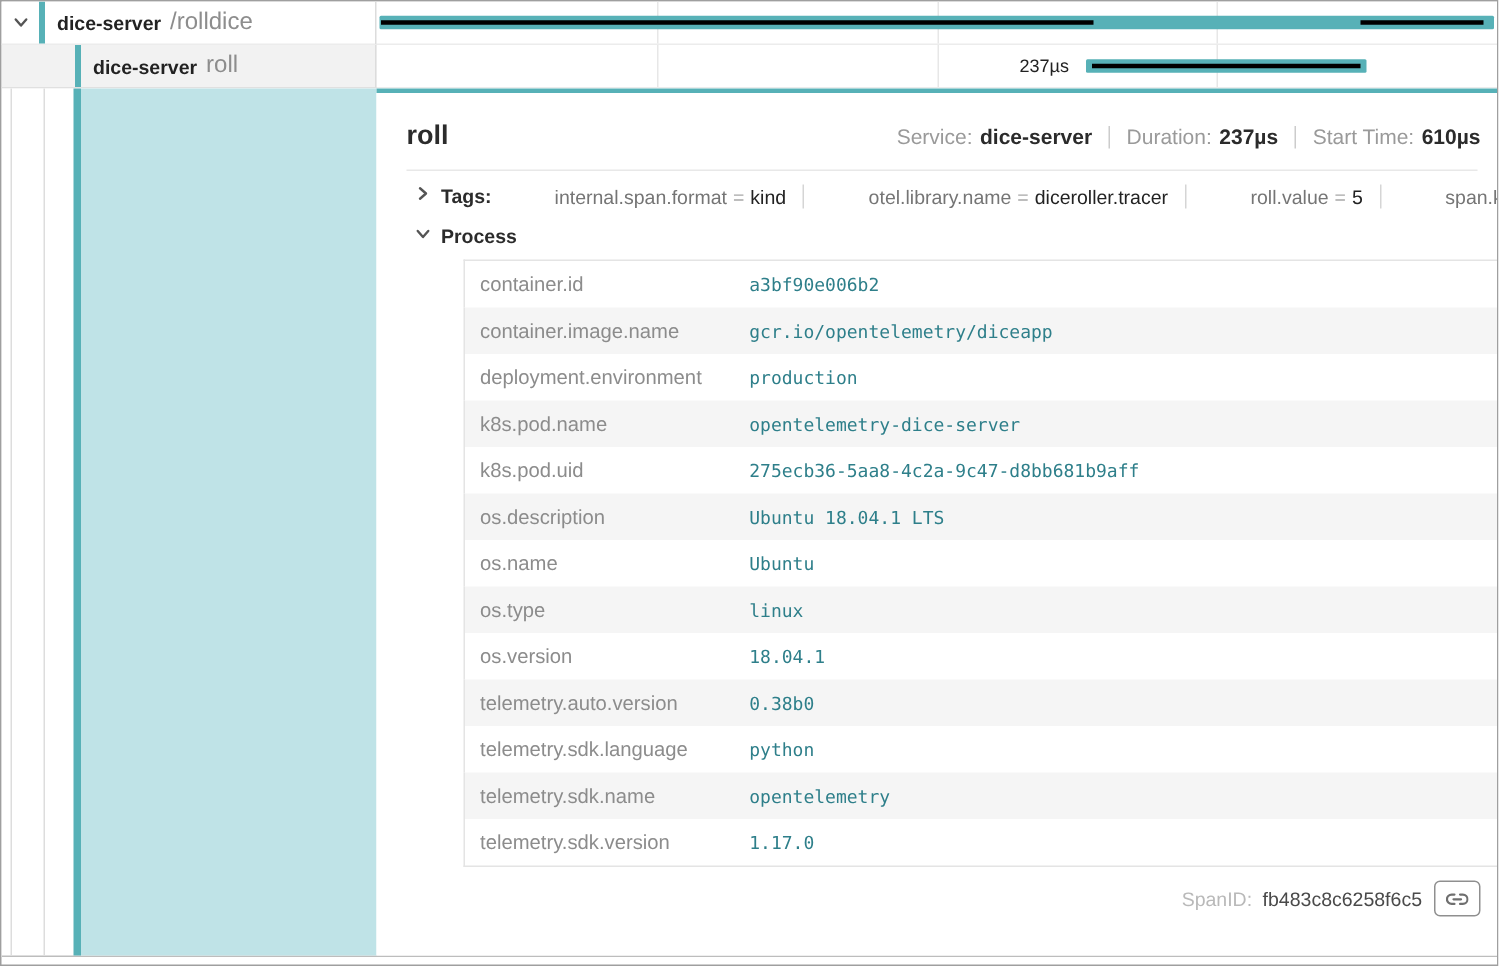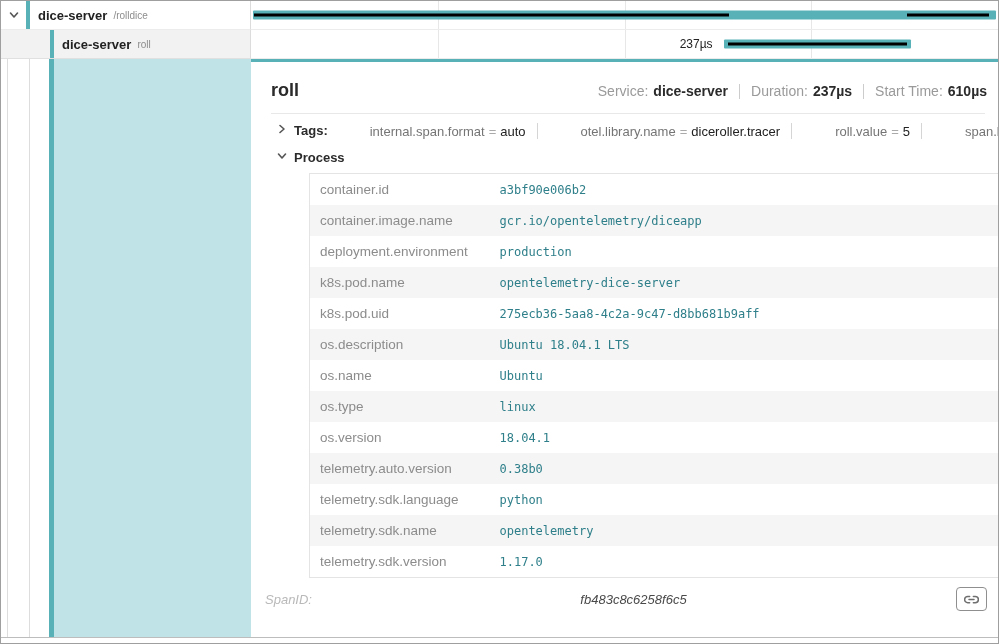--- a/index.html
+++ b/index.html
@@ -21,21 +21,21 @@
     border-right:1px solid #dcdcdc; border-bottom:1px solid #ececec;
     display:flex; align-items:center; background:#fff;
   }
   .row2 .name-col { background:#f2f2f2; border-bottom:1px solid #e0e0e0; }
 
   .chev { margin-left:7px; display:inline-flex; }
   .accent-bar { width:4px; align-self:stretch; background:var(--accent); }
   .row1 .accent-bar { margin-left:6px; }
   .row2 .accent-bar { margin-left:49px; }
   .svc-name { font-size:13px; font-weight:bold; color:#222; margin-left:8px; white-space:nowrap; }
-  .op-name { font-size:10px; color:#8d8d8d; margin-left:6px; white-space:nowrap; }
+  .op-name { font-size:16px; color:#8d8d8d; margin-left:6px; white-space:nowrap; }
 
   .tl-col { position:absolute; left:250px; right:0; top:0; bottom:0; border-bottom:1px solid #ececec; background:#fff; }
   .grid { position:absolute; top:0; bottom:0; width:1px; background:#e7e7e7; }
   .g25 { left:25%; } .g50 { left:50%; } .g75 { left:75%; }
 
   .bar { position:absolute; height:9px; top:50%; transform:translateY(-50%); background:var(--accent); border-radius:1px; }
   .bar-black { position:absolute; height:3px; top:50%; transform:translateY(-50%); background:#000; }
   .r1-bar { left:0.3%; width:99.4%; }
   .r1-black-a { left:0.4%; width:63.6%; }
   .r1-black-b { left:87.8%; width:11.0%; }
@@ -82,21 +82,21 @@
     width:100%; border-collapse:collapse; border:1px solid #e4e4e4;
     table-layout:fixed;
     margin-left:44px;
   }
   .process-table td { padding:8px 10px; vertical-align:middle; }
   .process-table tr:nth-child(even) { background:#f5f5f5; }
   .process-table tr:nth-child(odd) { background:#fff; }
   td.proc-key { width:180px; font-size:13.5px; color:#8c8c8c; }
   td.proc-val { font-family:"DejaVu Sans Mono", monospace; font-size:12px; color:var(--value-teal); }
 
-  .detail-footer { display:flex; justify-content:space-between; align-items:center; padding:9px 2px 0 0;font-style:italic; }
+  .detail-footer { display:flex; justify-content:flex-end; align-items:center; padding:9px 2px 0 0; }
   .spanid-label { font-size:13px; color:#b9b9b9; }
   .spanid-value { font-size:13px; color:#4a4a4a; margin:0 8px 0 7px; }
   .link-btn {
     display:inline-flex; align-items:center; justify-content:center;
     width:31px; height:24px; background:#fff;
     border:1px solid #8f8f8f; border-radius:4px; cursor:pointer;
   }
 </style>
 </head>
 <body>
@@ -164,21 +164,21 @@
       <div class="header-divider"></div>
 
       <div class="tags-line">
         <span class="chev">
           <svg width="12" height="12" viewBox="0 0 12 12">
               <polyline points="4,2.5 8,6 4,9.5" fill="none" stroke="#555" stroke-width="1.6" stroke-linecap="round" stroke-linejoin="round"></polyline>
             </svg>
         </span>
         <span class="tags-label">Tags:</span>
         <span class="tags-list">
-            <span class="tag-item"><span class="tag-key">internal.span.format</span><span class="tag-eq">=</span><span class="tag-val">auto</span></span>
+            <span class="tag-item"><span class="tag-key">internal.span.format</span><span class="tag-eq">=</span><span class="tag-val">kind</span></span>
             <span class="tag-sep"></span>
             <span class="tag-item"><span class="tag-key">otel.library.name</span><span class="tag-eq">=</span><span class="tag-val">diceroller.tracer</span></span>
             <span class="tag-sep"></span>
             <span class="tag-item"><span class="tag-key">roll.value</span><span class="tag-eq">=</span><span class="tag-val">5</span></span>
             <span class="tag-sep"></span>
             <span class="tag-item"><span class="tag-key">span.kind</span><span class="tag-eq">=</span><span class="tag-val">internal</span></span>
           </span>
       </div>
 
       <div class="process-line">

